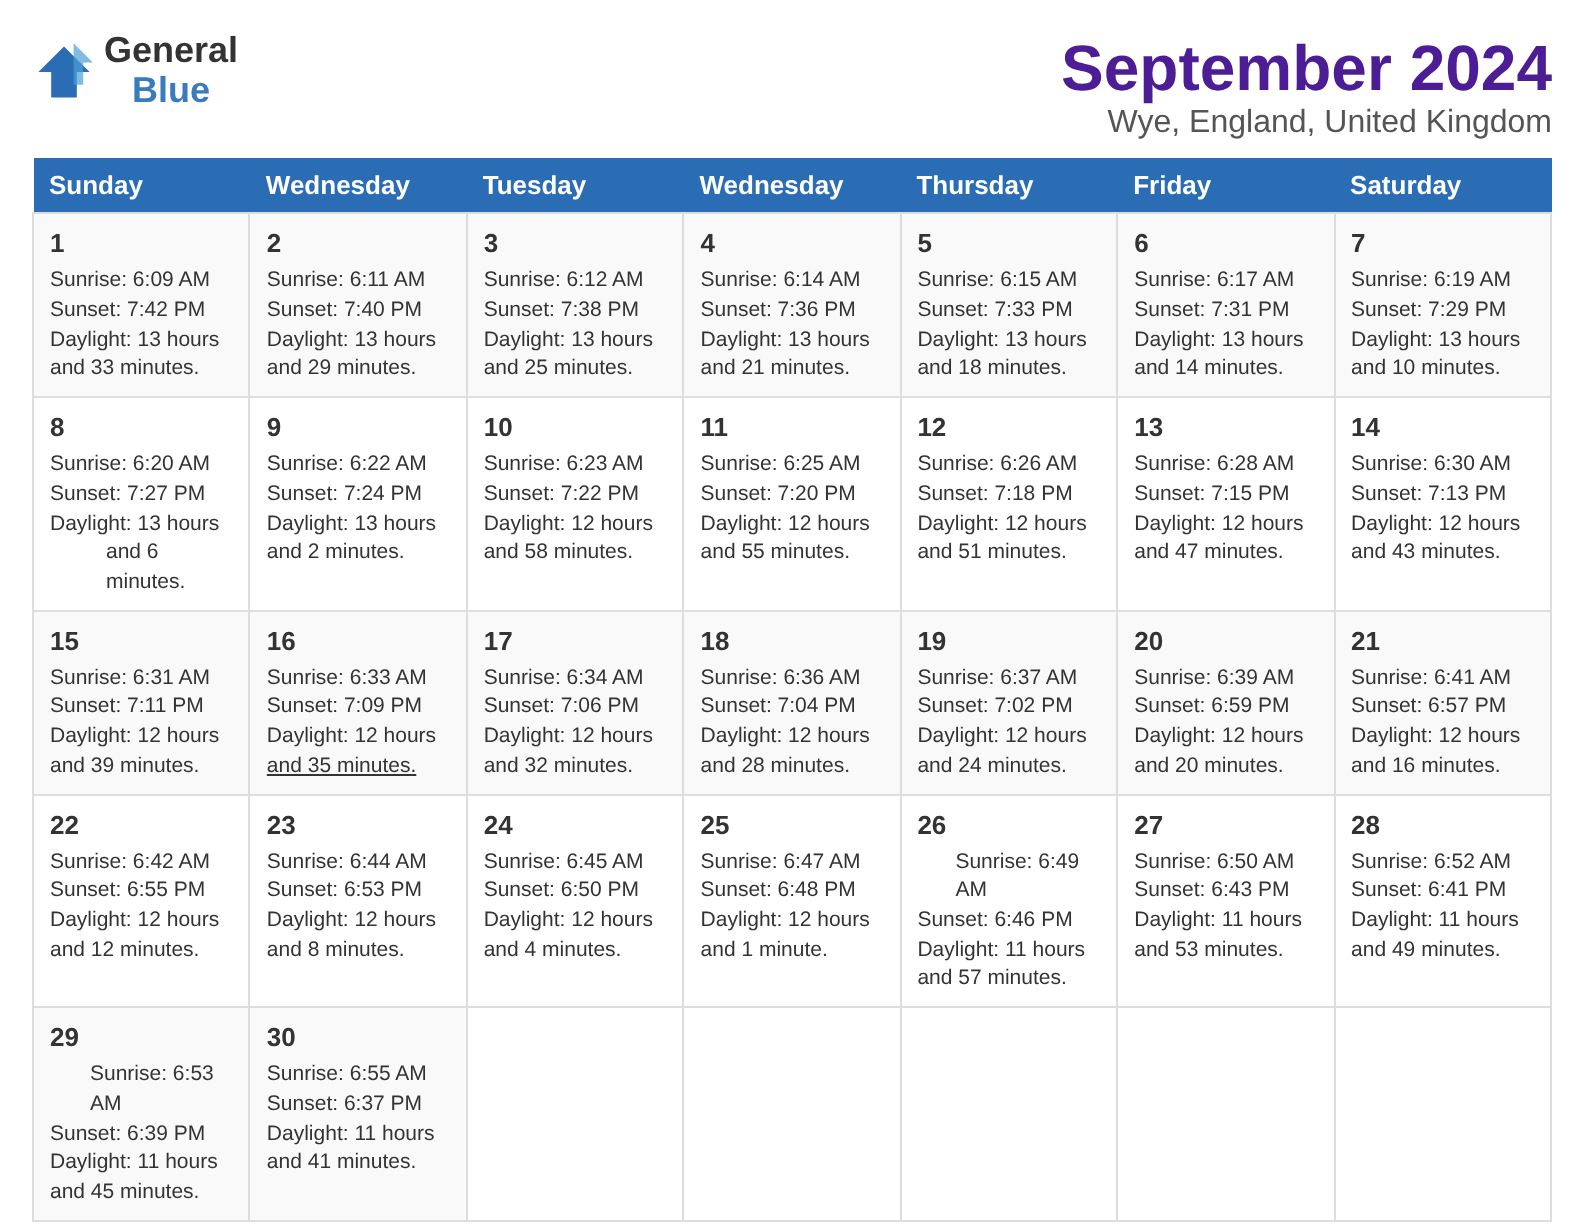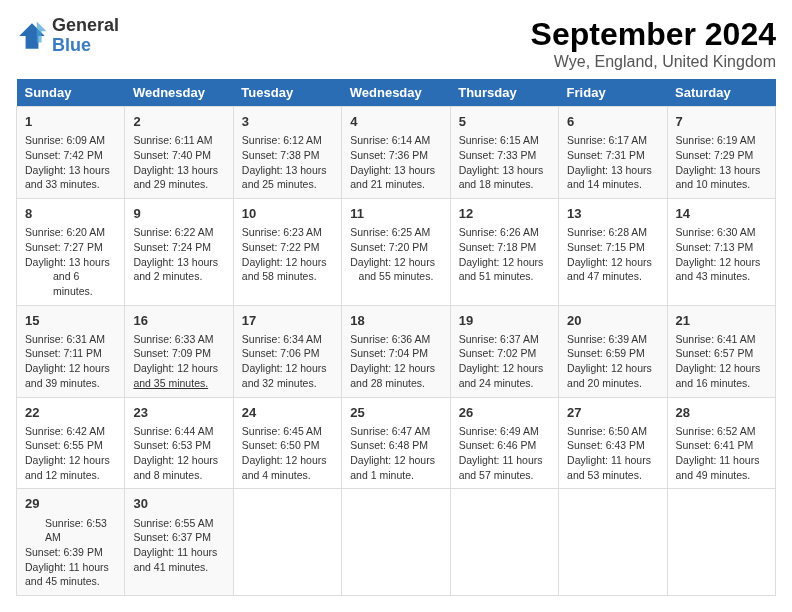--- a/index.html
+++ b/index.html
@@ -21,34 +21,35 @@
       align-items: center;
       gap: 4px;
     }
     .logo-text {
       display: flex;
       flex-direction: column;
       font-size: 18px;
       font-weight: bold;
       color: #333;
       line-height: 1.1;
+      text-align: center;
     }
     .logo-text span:first-child { color: #333; }
     .logo-text span:last-child { color: #3a7abf; }
     .logo-icon {
       width: 32px;
       height: 32px;
     }
     .title-block {
       text-align: right;
     }
     .main-title {
       font-size: 32px;
       font-weight: bold;
-      color: #000000;
+      color: #4c1d95;
     }
     .subtitle {
       font-size: 16px;
       color: #555;
     }
     table {
       width: 100%;
       border-collapse: collapse;
       table-layout: fixed;
     }
@@ -187,21 +188,21 @@
           <span style="display: block;">Sunrise: 6:23 AM</span>
           <span style="display: block;">Sunset: 7:22 PM</span>
           <span style="display: block;">Daylight: 12 hours</span>
           <span style="display: block;">and 58 minutes.</span>
         </td>
         <td>
           <span class="day-num">11</span>
           <span style="display: block;">Sunrise: 6:25 AM</span>
           <span style="display: block;">Sunset: 7:20 PM</span>
           <span style="display: block;">Daylight: 12 hours</span>
-          <span style="display: block; text-align: center;">and 55 minutes.</span>
+          <span style="display: block;">and 55 minutes.</span>
         </td>
         <td>
           <span class="day-num">12</span>
           <span style="display: block;">Sunrise: 6:26 AM</span>
           <span style="display: block;">Sunset: 7:18 PM</span>
           <span style="display: block;">Daylight: 12 hours</span>
           <span style="display: block;">and 51 minutes.</span>
         </td>
         <td>
           <span class="day-num">13</span>
@@ -293,21 +294,21 @@
         </td>
         <td>
           <span class="day-num">25</span>
           <span style="display: block;">Sunrise: 6:47 AM</span>
           <span style="display: block;">Sunset: 6:48 PM</span>
           <span style="display: block;">Daylight: 12 hours</span>
           <span style="display: block;">and 1 minute.</span>
         </td>
         <td>
           <span class="day-num">26</span>
-          <span style="display: block;">Sunrise: 6:49 AM</span>
+          <span style="display: block; margin-left: 19px;">Sunrise: 6:49 AM</span>
           <span style="display: block;">Sunset: 6:46 PM</span>
           <span style="display: block;">Daylight: 11 hours</span>
           <span style="display: block;">and 57 minutes.</span>
         </td>
         <td>
           <span class="day-num">27</span>
           <span style="display: block;">Sunrise: 6:50 AM</span>
           <span style="display: block;">Sunset: 6:43 PM</span>
           <span style="display: block;">Daylight: 11 hours</span>
           <span style="display: block;">and 53 minutes.</span>

